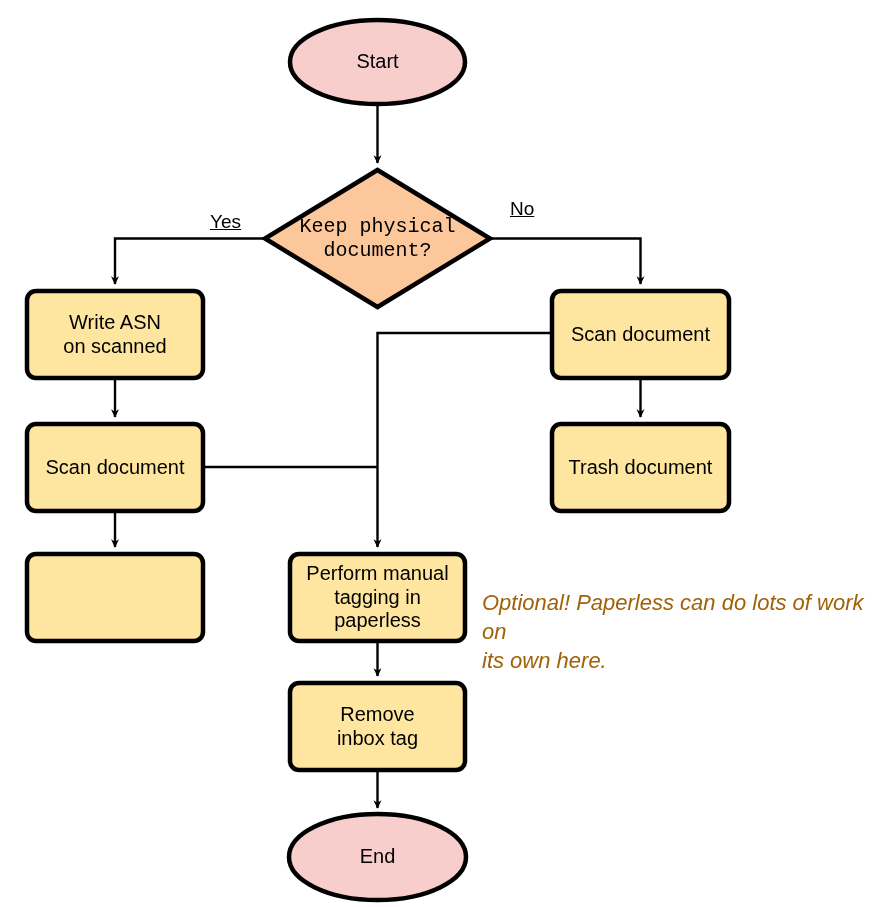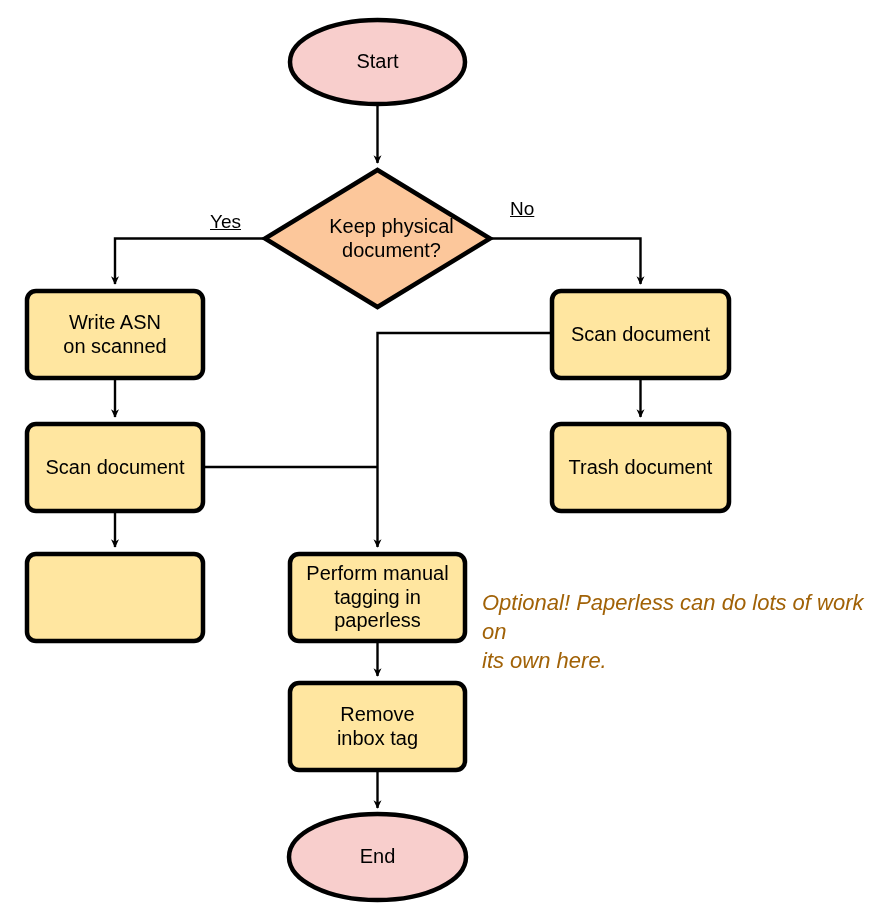--- a/index.html
+++ b/index.html
@@ -110,21 +110,21 @@
 
     <rect x="290" y="554" width="175" height="87" rx="9" ry="9" fill="#ffe6a0" stroke="#000000" stroke-width="4.5"></rect>
 
     <rect x="290" y="683" width="175" height="87" rx="9" ry="9" fill="#ffe6a0" stroke="#000000" stroke-width="4.5"></rect>
 
     <ellipse cx="377.5" cy="857" rx="88.5" ry="43" fill="#f8cecc" stroke="#000000" stroke-width="4.5"></ellipse>
   </svg>
 
   <div class="node-label" style="left:289px; top:19px; width:177px; height:86px;">Start</div>
 
-  <div class="node-label" style="left:291px; top:170px; width:201px; height:137px;">Keep physical
+  <div class="node-label" style="left:277px; top:170px; width:201px; height:137px;font-family:Liberation Mono, monospace;">Keep physical
 document?</div>
 
   <div class="node-label" style="left:27px; top:291px; width:176px; height:87px;">Write ASN
 on scanned</div>
 
   <div class="node-label" style="left:27px; top:424px; width:176px; height:87px;">Scan document</div>
 
 
   <div class="node-label" style="left:552px; top:291px; width:177px; height:87px;">Scan document</div>
 

